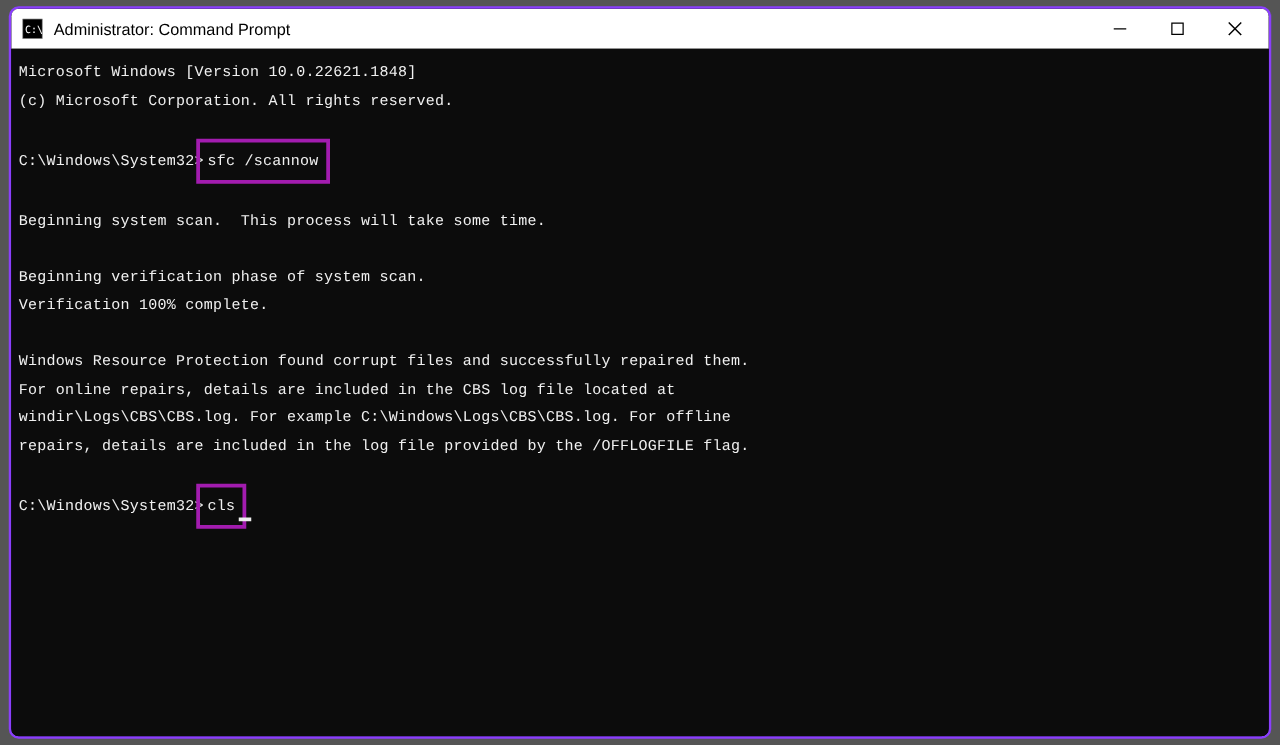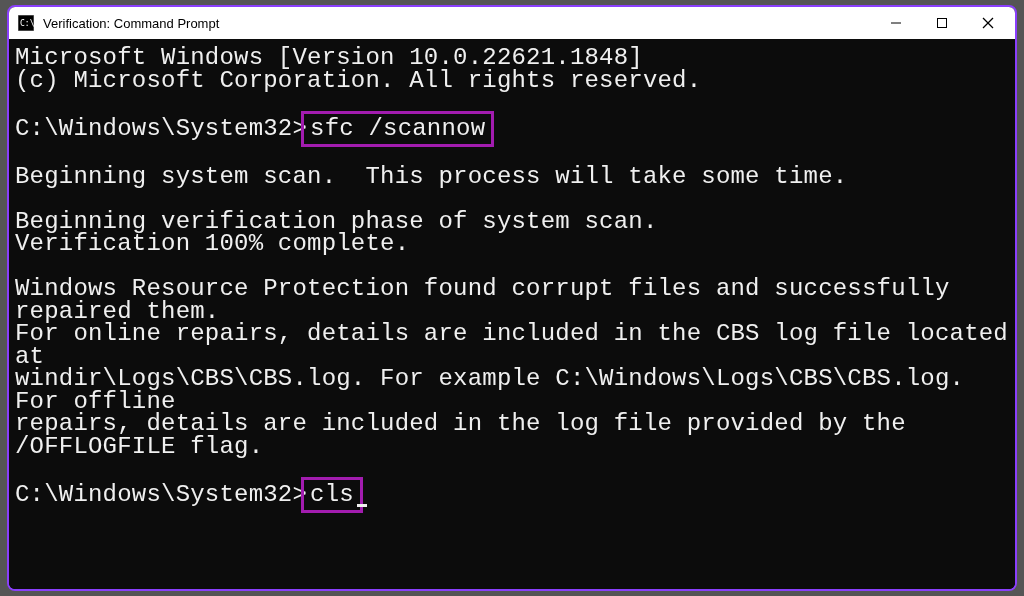--- a/index.html
+++ b/index.html
@@ -66,21 +66,21 @@
     }
     .titlebar-btn svg {
       width: 12px;
       height: 12px;
     }
     .terminal {
       flex: 1;
       background: #0c0c0c;
       color: #f0f0f0;
       font-family: 'Consolas', 'Courier New', monospace;
-      font-size: 24px;
+      font-size: 12px;
       line-height: 22.5px;
       padding: 8px 6px;
       overflow: hidden;
       white-space: pre-wrap;
       letter-spacing: 0.2px;
     }
     .highlight-box {
       border: 3px solid #a21caf;
       padding: 4px 6px;
       display: inline-block;
@@ -102,21 +102,21 @@
 <body>
 
 <div class="window">
   <div class="titlebar">
     <span class="titlebar-icon">
       <svg viewBox="0 0 16 16">
         <rect x="0" y="0" width="16" height="16" fill="#000" stroke="#888" stroke-width="1"></rect>
         <text x="2" y="11" font-size="8" fill="#fff" font-family="monospace">C:\</text>
       </svg>
     </span>
-    <span class="titlebar-title">Verification: Command Prompt</span>
+    <span class="titlebar-title">Administrator: Command Prompt</span>
     <div class="titlebar-controls">
       <div class="titlebar-btn">
         <svg viewBox="0 0 12 12">
             <line x1="1" y1="6" x2="11" y2="6" stroke="currentColor" stroke-width="1"></line>
           </svg>
       </div>
       <div class="titlebar-btn">
         <svg viewBox="0 0 12 12">
             <rect x="1.5" y="1.5" width="9" height="9" fill="none" stroke="currentColor" stroke-width="1"></rect>
           </svg>

